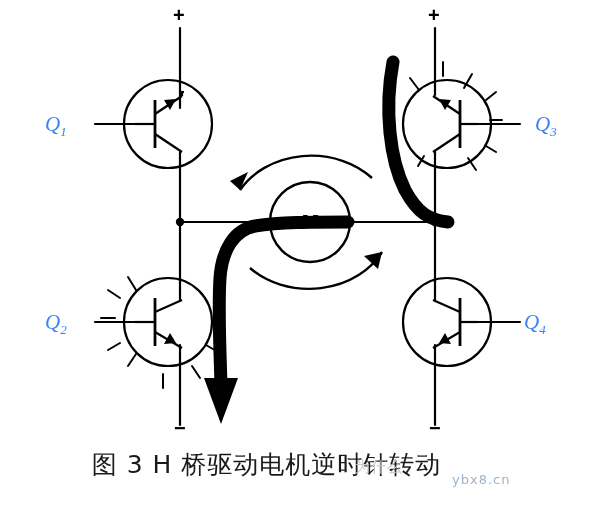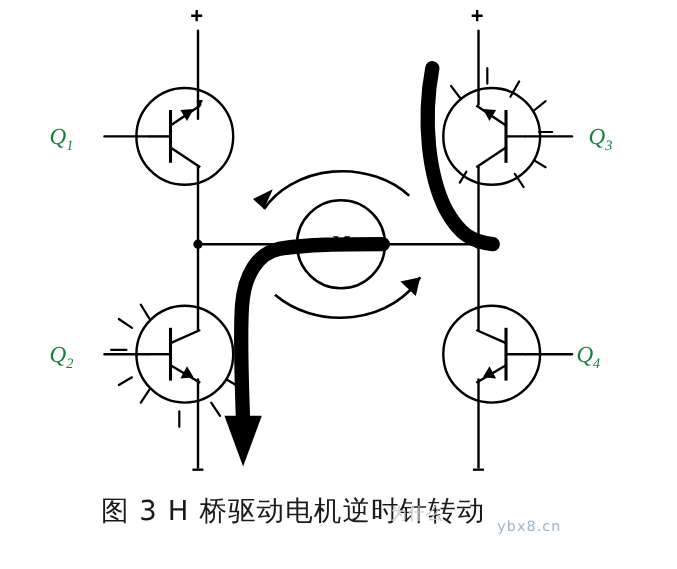--- a/index.html
+++ b/index.html
@@ -25,21 +25,21 @@
     left: 0;
     top: 0;
     width: 615px;
     height: 517px;
   }
   .lbl {
     position: absolute;
     font-family: "Liberation Serif", serif;
     font-style: italic;
     font-size: 21px;
-    color: #15803d;
+    color: #3b82f6;
     white-space: nowrap;
   }
   .lbl sub {
     font-size: 13px;
     font-style: italic;
   }
   .sign {
     position: absolute;
     font-family: "Liberation Sans", sans-serif;
     font-size: 20px;

